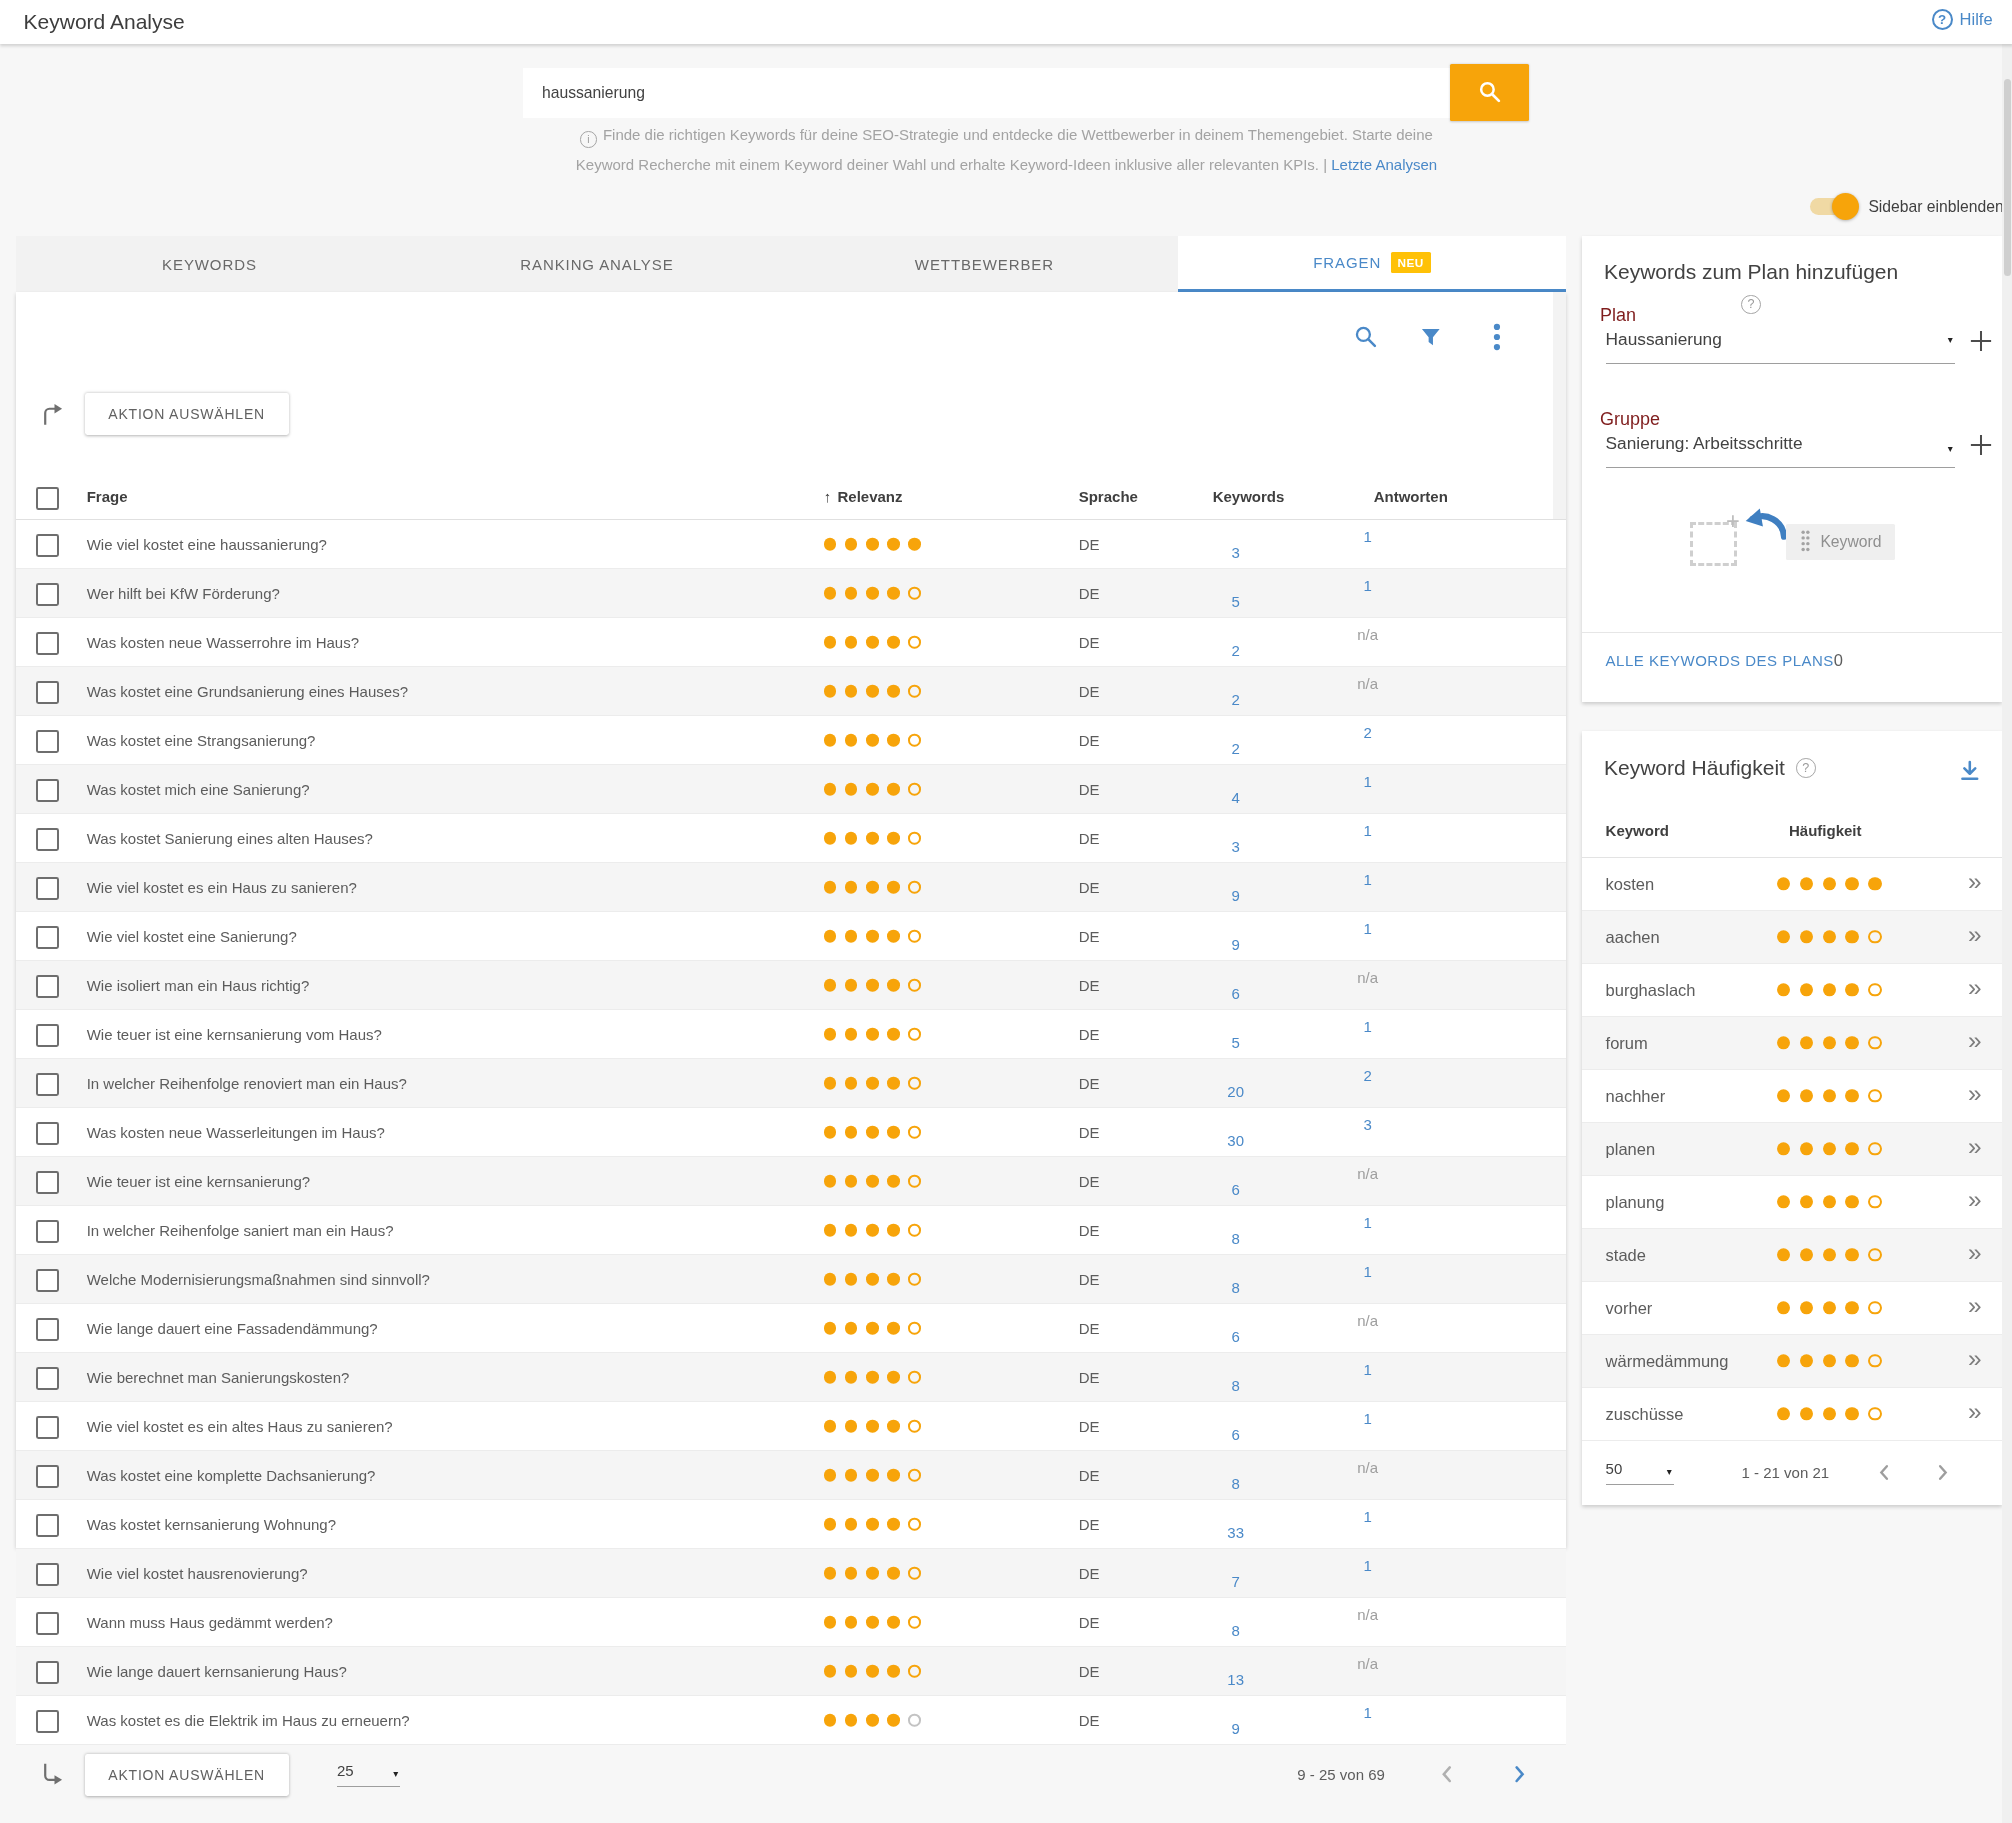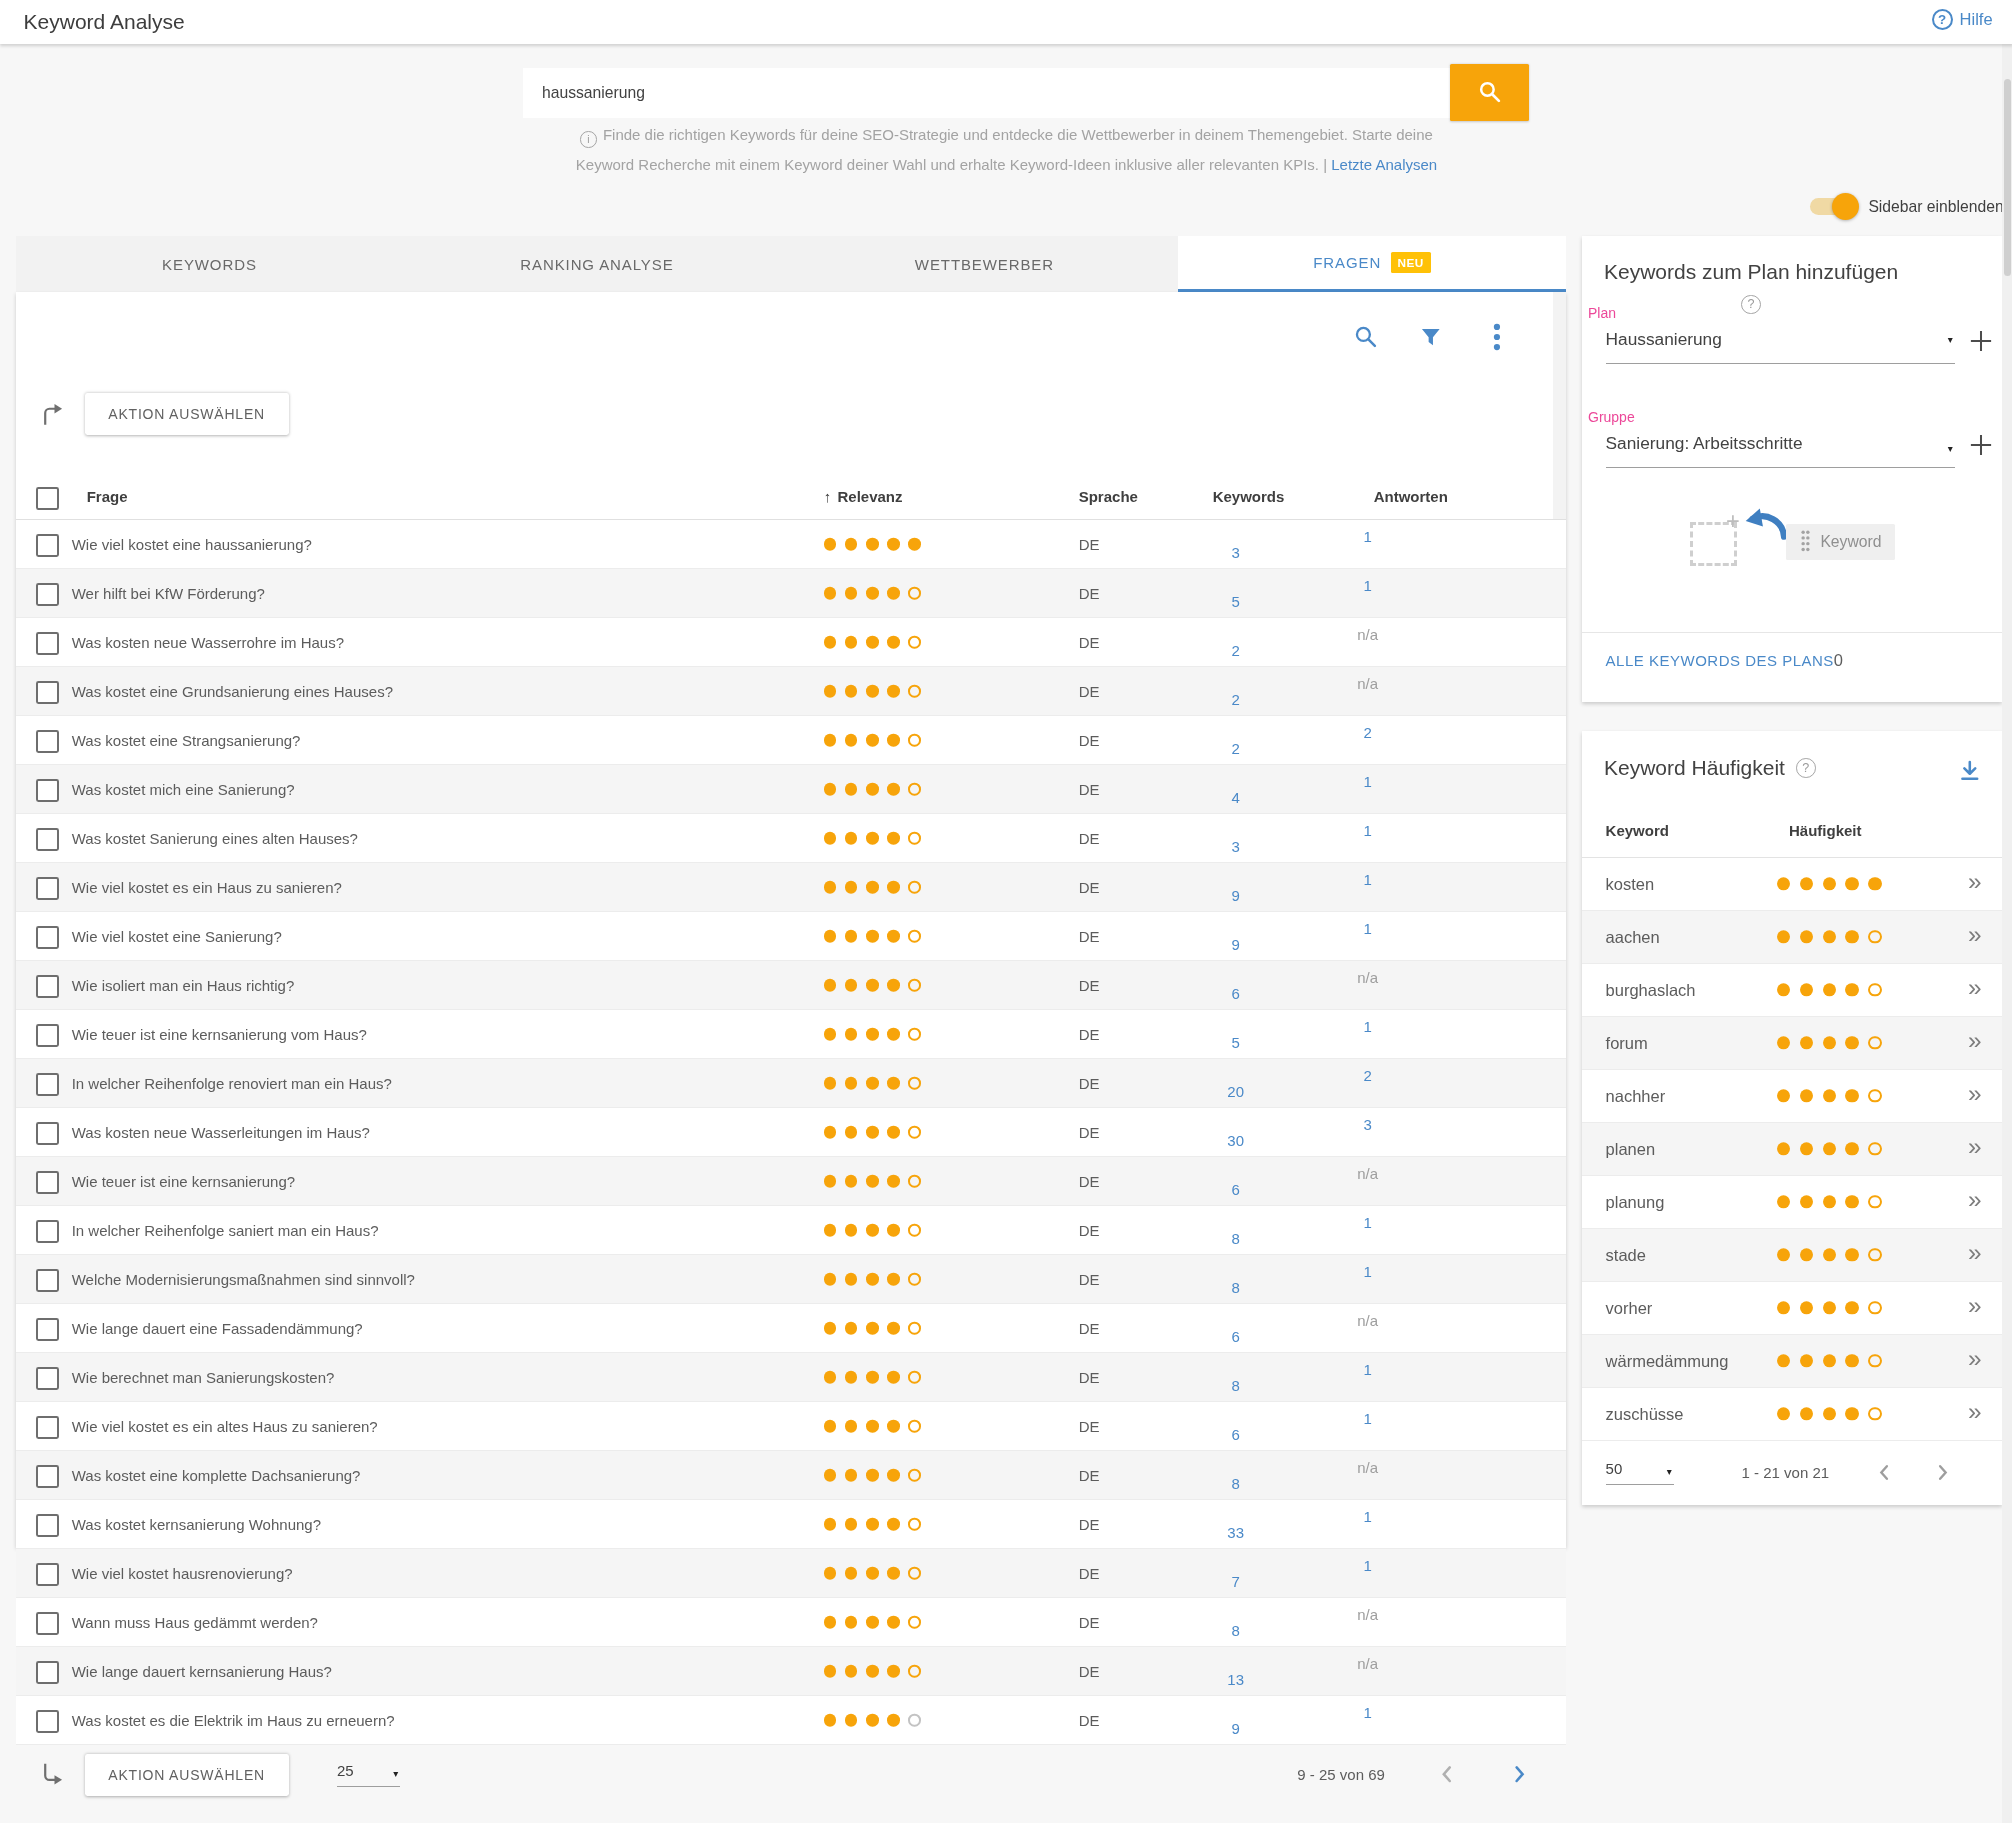--- a/index.html
+++ b/index.html
@@ -61,21 +61,21 @@
   .thead{position:absolute;top:187px;left:0;width:100%;height:41px;border-bottom:1.6px solid #e0e0e0;box-sizing:border-box;}
   .thead .hcell{position:absolute;top:9.4px;font-size:15px;font-weight:bold;color:#3f3f3f;}
   .checkbox{position:absolute;left:20.4px;width:19px;height:19px;border:2.4px solid #6e6e6e;border-radius:2.4px;cursor:pointer;background:#fff;}
   .thead .checkbox{top:7.9px;}
   .h-frage{left:71px;} .h-spr{left:1063px;} .h-kw{left:1197px;} .h-ant{left:1358px;}
   .h-rel{left:808px;color:var(--blue);display:flex;gap:6.3px;cursor:pointer;font-weight:bold;}
   .tbody{position:absolute;top:228px;left:0;width:100%;}
   .trow{position:relative;height:49px;border-bottom:0.8px solid #ececec;box-sizing:border-box;background:#fff;}
   .trow.alt{background:#f5f5f5;}
   .trow .checkbox{top:14px;}
-  .frage{position:absolute;left:56px;top:50%;transform:translateY(-50%);font-size:15px;color:var(--tmid);white-space:nowrap;}
+  .frage{position:absolute;left:71px;top:50%;transform:translateY(-50%);font-size:15px;color:var(--tmid);white-space:nowrap;}
   .dots{position:absolute;left:808px;top:50%;transform:translateY(-50%);display:flex;gap:8.6px;}
   .dot{width:12.6px;height:12.6px;border-radius:50%;box-sizing:border-box;}
   .dot.f{background:var(--orange);}
   .dot.ring{border:2.8px solid var(--orange);}
   .dot.ringg{border:2.8px solid #c3c3c3;}
   .spr{position:absolute;left:1063px;top:50%;transform:translateY(-50%);font-size:15px;color:var(--tmid);}
   .kw{position:absolute;left:1173px;width:94px;text-align:center;top:23.6px;font-size:15px;color:var(--blue);cursor:pointer;}
   .ant{position:absolute;left:1305px;width:94px;text-align:center;top:7.9px;font-size:15px;color:var(--blue);}
   .ant.na{color:#9e9e9e;}
 
@@ -85,21 +85,21 @@
     padding-bottom:6.3px;cursor:pointer;}
   .page-select{width:63px;margin-left:28px;font-size:15px;color:#424242;}
   .caret{font-size:8.6px;color:#222;}
   .tfoot .right{margin-left:auto;display:flex;align-items:center;margin-right:36px;gap:0;}
   .range{font-size:15px;color:var(--tmid);}
   .pgchev{width:20.4px;height:20.4px;margin-left:52px;cursor:pointer;}
 
   
   .panel-plan{left:1582px;top:236px;width:420px;height:466px;}
   .pp-title{position:absolute;left:22px;top:23.6px;font-size:21px;color:#424242;display:flex;align-items:center;gap:11px;white-space:nowrap;flex-direction:column;}
-  .fieldlabel{position:absolute;left:6px;font-size:14px;color:#ec4899;}
+  .fieldlabel{position:absolute;left:18px;font-size:18px;color:#7f1d1d;}
   .lab-plan{top:69px;} .lab-gruppe{top:173px;}
   .sel{position:absolute;left:23.6px;width:349px;display:flex;align-items:center;justify-content:space-between;
        border-bottom:0.8px solid #9e9e9e;padding-bottom:12.6px;cursor:pointer;}
   .sel .val{font-size:17.3px;color:#424242;}
   .sel1{top:93px;} .sel2{top:197px;align-items:flex-end;}
   .plusbtn{position:absolute;left:385px;width:28px;height:28px;cursor:pointer;}
   .plus1{top:91px;} .plus2{top:195px;}
   .illus{position:absolute;left:108px;top:277px;width:212px;height:60px;}
   .dragsquare{position:absolute;left:0;top:9.4px;width:41px;height:38px;border:3.1px dashed #cfcfcf;}
   .dragplus{position:absolute;left:36px;top:-4.7px;font-size:23.6px;color:#bdbdbd;}

